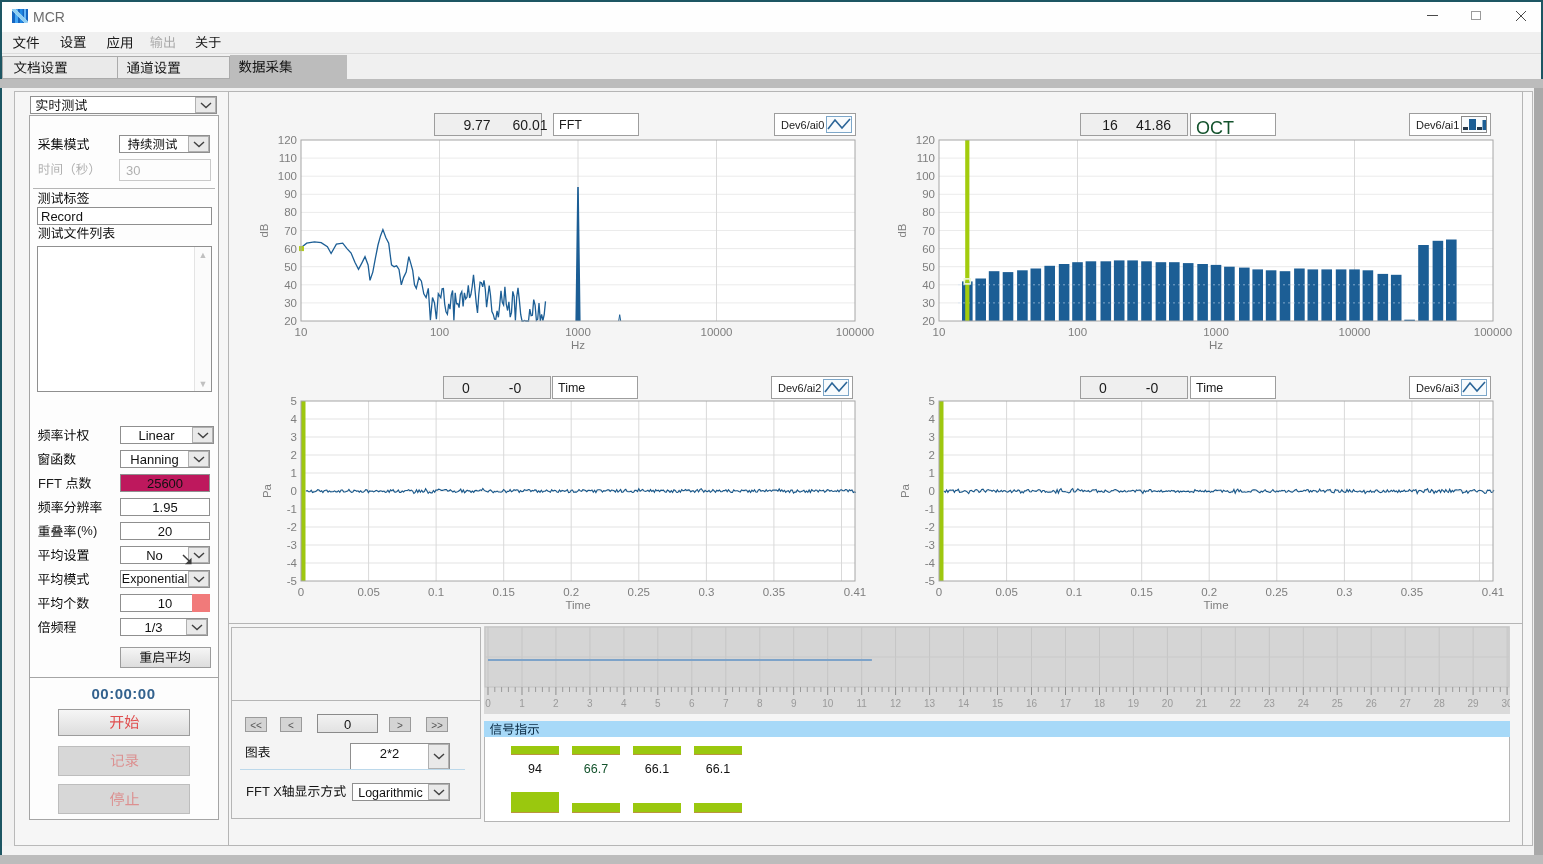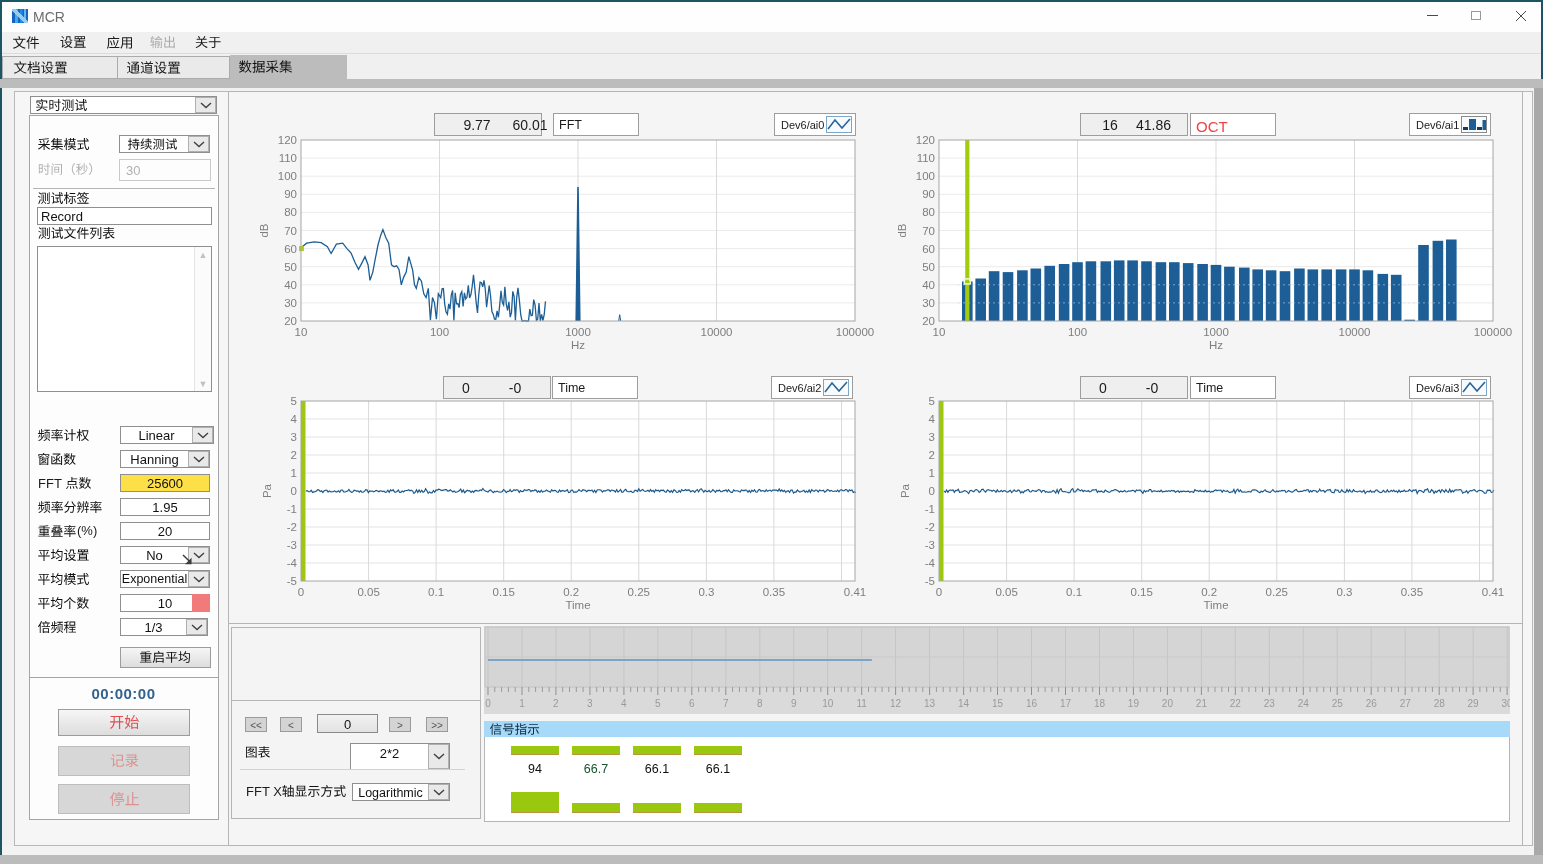--- a/index.html
+++ b/index.html
@@ -129,21 +129,21 @@
       <svg width="12" height="7" viewBox="0 0 12 7">
         <path d="M1 1 L6 5.5 L11 1" stroke="#414141" stroke-width="1.4" fill="none"></path>
       </svg>
     </div>
     <div style="position:absolute;left:0;right:21px;top:1px;text-align:center;font-size:13px">Hanning</div>
   </div>
 <div class="lbl" style="left:38px;top:476px;font-size:13px">FFT</div>
 <svg style="position:absolute;left:66.0px;top:477.0px;overflow:visible" width="27" height="14" viewBox="0.5 -10.9 27.1 14.0">
     <path d="M3.1 -6.0H9.9V-3.7H3.1ZM4.4 -1.7C4.6 -0.8 4.7 0.3 4.7 0.9L5.7 0.8C5.7 0.2 5.5 -0.9 5.3 -1.7ZM7.1 -1.7C7.5 -0.8 7.9 0.2 8.0 0.9L9.0 0.7C8.8 0.0 8.4 -1.1 8.0 -1.8ZM9.8 -1.8C10.4 -0.9 11.1 0.2 11.4 0.9L12.4 0.5C12.0 -0.2 11.3 -1.3 10.6 -2.1ZM2.3 -2.0C1.9 -1.1 1.2 0.0 0.5 0.6L1.4 1.0C2.1 0.3 2.8 -0.8 3.2 -1.8ZM2.2 -7.0V-2.8H10.9V-7.0H6.9V-8.6H11.8V-9.5H6.9V-10.9H5.9V-7.0Z M18.8 -10.7C18.5 -10.2 18.1 -9.4 17.8 -8.9L18.4 -8.6C18.8 -9.1 19.2 -9.7 19.6 -10.3ZM14.1 -10.3C14.5 -9.8 14.8 -9.0 14.9 -8.6L15.7 -8.9C15.6 -9.4 15.2 -10.1 14.9 -10.6ZM18.3 -3.4C18.0 -2.7 17.6 -2.1 17.1 -1.6C16.6 -1.9 16.1 -2.1 15.6 -2.3C15.8 -2.7 16.0 -3.0 16.2 -3.4ZM14.4 -2.0C15.1 -1.7 15.8 -1.4 16.4 -1.1C15.6 -0.5 14.6 -0.1 13.5 0.2C13.7 0.4 13.9 0.7 14.0 0.9C15.2 0.6 16.3 0.1 17.2 -0.7C17.7 -0.4 18.1 -0.1 18.4 0.1L19.0 -0.6C18.7 -0.8 18.3 -1.0 17.9 -1.2C18.6 -2.0 19.1 -2.9 19.4 -4.0L18.9 -4.2L18.7 -4.2H16.6L16.9 -4.9L16.0 -5.0C15.9 -4.8 15.8 -4.5 15.7 -4.2H13.9V-3.4H15.3C15.0 -2.9 14.7 -2.4 14.4 -2.0ZM16.3 -10.9V-8.5H13.7V-7.7H16.0C15.4 -6.9 14.4 -6.0 13.5 -5.7C13.7 -5.5 13.9 -5.1 14.0 -4.9C14.8 -5.3 15.7 -6.1 16.3 -6.8V-5.3H17.3V-7.0C17.9 -6.6 18.7 -6.0 19.0 -5.7L19.5 -6.4C19.2 -6.6 18.1 -7.3 17.4 -7.7H19.9V-8.5H17.3V-10.9ZM21.2 -10.8C20.9 -8.5 20.3 -6.3 19.3 -5.0C19.5 -4.8 19.8 -4.5 20.0 -4.4C20.3 -4.9 20.6 -5.4 20.9 -6.1C21.2 -4.8 21.5 -3.6 22.0 -2.6C21.3 -1.4 20.3 -0.4 18.9 0.3C19.0 0.5 19.3 0.9 19.4 1.1C20.7 0.4 21.7 -0.5 22.5 -1.7C23.2 -0.6 24.0 0.3 25.0 0.9C25.1 0.7 25.4 0.3 25.6 0.2C24.5 -0.4 23.7 -1.4 23.0 -2.6C23.7 -3.9 24.2 -5.5 24.4 -7.5H25.3V-8.4H21.6C21.8 -9.1 22.0 -9.9 22.1 -10.7ZM23.5 -7.5C23.3 -6.0 23.0 -4.7 22.5 -3.6C22.0 -4.8 21.7 -6.1 21.4 -7.5Z" fill="#111"></path>
   </svg>
-<div class="abs" style="left:120px;top:474px;width:90px;height:18px;background:#fde047;border:1px solid #8f8f8f;text-align:center;font-size:13px;color:#111;padding-top:1px">25600</div>
+<div class="abs" style="left:120px;top:474px;width:90px;height:18px;background:#be185d;border:1px solid #8f8f8f;text-align:center;font-size:13px;color:#111;padding-top:1px">25600</div>
 <svg style="position:absolute;left:38.0px;top:501.0px;overflow:visible" width="66" height="14" viewBox="0.5 -11.0 65.9 14.1">
     <path d="M9.1 -6.5C9.1 -2.0 8.9 -0.5 5.8 0.4C6.0 0.6 6.2 0.9 6.3 1.1C9.7 0.1 9.9 -1.7 9.9 -6.5ZM9.5 -1.1C10.3 -0.4 11.5 0.5 12.0 1.1L12.6 0.4C12.0 -0.1 10.9 -1.0 10.0 -1.6ZM5.6 -5.0C4.9 -2.3 3.4 -0.5 0.6 0.3C0.8 0.5 1.1 0.8 1.1 1.1C4.1 0.0 5.7 -1.9 6.4 -4.8ZM1.7 -5.2C1.5 -4.2 1.0 -3.2 0.5 -2.6C0.7 -2.5 1.1 -2.2 1.2 -2.1C1.8 -2.8 2.3 -3.9 2.5 -5.0ZM7.1 -7.9V-1.8H7.9V-7.1H11.1V-1.8H12.0V-7.9H9.6L10.2 -9.3H12.3V-10.2H6.7V-9.3H9.2C9.1 -8.8 8.9 -8.3 8.7 -7.9ZM1.5 -9.8V-6.9H0.5V-6.0H3.2V-2.1H4.1V-6.0H6.5V-6.9H4.3V-8.5H6.2V-9.3H4.3V-10.9H3.5V-6.9H2.3V-9.8Z M23.8 -8.4C23.3 -7.8 22.5 -7.1 21.9 -6.7L22.6 -6.2C23.2 -6.6 24.0 -7.3 24.6 -7.9ZM13.7 -4.4 14.2 -3.6C15.1 -4.0 16.1 -4.6 17.1 -5.1L17.0 -5.9C15.8 -5.3 14.5 -4.7 13.7 -4.4ZM14.1 -7.8C14.8 -7.3 15.7 -6.7 16.1 -6.3L16.8 -6.9C16.3 -7.3 15.5 -7.9 14.8 -8.3ZM21.8 -5.3C22.7 -4.8 23.8 -4.0 24.4 -3.5L25.1 -4.0C24.5 -4.6 23.4 -5.3 22.5 -5.8ZM13.7 -2.6V-1.7H19.0V1.0H20.0V-1.7H25.4V-2.6H20.0V-3.7H19.0V-2.6ZM18.7 -10.8C18.9 -10.5 19.1 -10.1 19.3 -9.8H13.9V-8.9H18.7C18.3 -8.2 17.9 -7.7 17.7 -7.5C17.5 -7.3 17.3 -7.1 17.1 -7.1C17.2 -6.9 17.3 -6.5 17.4 -6.3C17.6 -6.4 17.9 -6.4 19.4 -6.5C18.7 -5.9 18.2 -5.4 17.9 -5.2C17.5 -4.8 17.1 -4.6 16.9 -4.5C17.0 -4.3 17.1 -3.9 17.1 -3.7C17.4 -3.8 17.9 -3.9 21.3 -4.2C21.4 -4.0 21.6 -3.7 21.6 -3.5L22.4 -3.9C22.1 -4.5 21.5 -5.4 20.9 -6.1L20.2 -5.8C20.4 -5.5 20.6 -5.2 20.8 -4.9L18.5 -4.7C19.6 -5.6 20.8 -6.8 21.8 -8.0L21.0 -8.4C20.8 -8.1 20.4 -7.7 20.1 -7.4L18.5 -7.3C18.9 -7.7 19.3 -8.3 19.7 -8.9H25.2V-9.8H20.4C20.2 -10.1 19.9 -10.6 19.6 -11.0Z M34.7 -10.7 33.9 -10.3C34.8 -8.4 36.3 -6.3 37.7 -5.1C37.9 -5.4 38.2 -5.7 38.5 -5.9C37.1 -6.9 35.6 -8.9 34.7 -10.7ZM30.2 -10.7C29.5 -8.7 28.1 -6.9 26.6 -5.7C26.8 -5.6 27.2 -5.2 27.4 -5.0C27.8 -5.3 28.1 -5.6 28.4 -5.9V-5.0H30.9C30.6 -2.8 29.9 -0.8 26.8 0.2C27.1 0.5 27.3 0.8 27.4 1.1C30.8 -0.1 31.6 -2.5 32.0 -5.0H35.5C35.4 -1.8 35.2 -0.5 34.8 -0.2C34.7 -0.1 34.6 -0.0 34.3 -0.0C34.0 -0.0 33.2 -0.0 32.3 -0.1C32.5 0.2 32.6 0.6 32.7 0.9C33.5 0.9 34.3 0.9 34.7 0.9C35.2 0.9 35.5 0.8 35.7 0.4C36.2 -0.1 36.3 -1.5 36.5 -5.5C36.6 -5.7 36.6 -6.0 36.6 -6.0H28.5C29.6 -7.2 30.6 -8.7 31.3 -10.4Z M44.4 -8.3C44.4 -7.0 44.2 -5.3 43.9 -4.3L44.6 -4.1C45.0 -5.2 45.1 -6.9 45.1 -8.2ZM45.8 -10.8V-6.0C45.8 -3.6 45.6 -1.3 43.4 0.4C43.6 0.5 43.9 0.8 44.0 1.0C46.4 -0.8 46.6 -3.3 46.6 -6.0V-10.8ZM40.2 -8.0C40.4 -7.3 40.6 -6.4 40.6 -5.8L41.4 -6.0C41.3 -6.6 41.1 -7.5 40.9 -8.2ZM47.5 -8.0C47.8 -7.3 47.9 -6.4 48.0 -5.8L48.7 -6.0C48.7 -6.6 48.5 -7.5 48.2 -8.2ZM40.8 -10.6C41.0 -10.2 41.3 -9.6 41.4 -9.2H39.7V-8.4H43.8V-9.2H42.4C42.2 -9.7 41.9 -10.3 41.6 -10.8ZM39.7 -3.4V-2.6H41.3C41.2 -1.5 40.9 -0.4 39.7 0.4C39.9 0.6 40.2 0.9 40.3 1.1C41.7 0.1 42.1 -1.3 42.2 -2.6H43.8V-3.4H42.2V-4.9H43.9V-5.8H42.8C43.0 -6.4 43.3 -7.3 43.5 -8.0L42.7 -8.2C42.5 -7.5 42.3 -6.5 42.0 -5.8H39.6V-4.9H41.3V-3.4ZM48.3 -10.7C48.5 -10.2 48.8 -9.7 48.9 -9.2H47.1V-8.4H51.3V-9.2H49.9C49.7 -9.7 49.4 -10.4 49.1 -10.9ZM47.1 -3.0V-2.2H48.8V1.0H49.7V-2.2H51.3V-3.0H49.7V-4.9H51.5V-5.7H50.2C50.5 -6.4 50.8 -7.3 51.0 -8.0L50.2 -8.2C50.0 -7.5 49.7 -6.4 49.5 -5.7H46.9V-4.9H48.8V-3.0Z M62.8 -8.4C62.3 -7.8 61.5 -7.1 60.9 -6.7L61.6 -6.2C62.2 -6.6 63.0 -7.3 63.6 -7.9ZM52.7 -4.4 53.2 -3.6C54.1 -4.0 55.1 -4.6 56.1 -5.1L56.0 -5.9C54.8 -5.3 53.5 -4.7 52.7 -4.4ZM53.1 -7.8C53.8 -7.3 54.7 -6.7 55.1 -6.3L55.8 -6.9C55.3 -7.3 54.5 -7.9 53.8 -8.3ZM60.8 -5.3C61.7 -4.8 62.8 -4.0 63.4 -3.5L64.1 -4.0C63.5 -4.6 62.4 -5.3 61.5 -5.8ZM52.7 -2.6V-1.7H58.0V1.0H59.0V-1.7H64.3V-2.6H59.0V-3.7H58.0V-2.6ZM57.7 -10.8C57.9 -10.5 58.1 -10.1 58.3 -9.8H52.9V-8.9H57.7C57.3 -8.2 56.9 -7.7 56.7 -7.5C56.5 -7.3 56.3 -7.1 56.1 -7.1C56.2 -6.9 56.3 -6.5 56.4 -6.3C56.6 -6.4 56.9 -6.4 58.4 -6.5C57.7 -5.9 57.2 -5.4 56.9 -5.2C56.5 -4.8 56.1 -4.6 55.9 -4.5C56.0 -4.3 56.1 -3.9 56.1 -3.7C56.4 -3.8 56.9 -3.9 60.3 -4.2C60.4 -4.0 60.6 -3.7 60.6 -3.5L61.4 -3.9C61.1 -4.5 60.5 -5.4 59.9 -6.1L59.2 -5.8C59.4 -5.5 59.6 -5.2 59.8 -4.9L57.5 -4.7C58.6 -5.6 59.8 -6.8 60.8 -8.0L60.0 -8.4C59.8 -8.1 59.4 -7.7 59.1 -7.4L57.5 -7.3C57.9 -7.7 58.3 -8.3 58.7 -8.9H64.2V-9.8H59.4C59.2 -10.1 58.9 -10.6 58.6 -11.0Z" fill="#111"></path>
   </svg>
 <div class="abs" style="left:120px;top:498px;width:90px;height:18px;background:#fff;border:1px solid #8f8f8f;text-align:center;font-size:13px;color:#111;padding-top:1px">1.95</div>
 <svg style="position:absolute;left:38.0px;top:525.0px;overflow:visible" width="40" height="14" viewBox="0.7 -11.0 39.7 14.1">
     <path d="M2.1 -7.0V-3.0H6.0V-2.1H1.7V-1.3H6.0V-0.2H0.7V0.6H12.3V-0.2H6.9V-1.3H11.5V-2.1H6.9V-3.0H11.0V-7.0H6.9V-7.8H12.3V-8.6H6.9V-9.6C8.5 -9.7 9.9 -9.9 11.0 -10.1L10.5 -10.8C8.4 -10.5 4.8 -10.2 1.7 -10.2C1.8 -10.0 1.9 -9.6 1.9 -9.4C3.2 -9.4 4.6 -9.5 6.0 -9.5V-8.6H0.8V-7.8H6.0V-7.0ZM3.0 -4.7H6.0V-3.7H3.0ZM6.9 -4.7H10.0V-3.7H6.9ZM3.0 -6.3H6.0V-5.3H3.0ZM6.9 -6.3H10.0V-5.3H6.9Z M16.2 -9.4C17.1 -9.2 18.0 -9.1 18.9 -8.9C17.7 -8.6 16.5 -8.4 15.3 -8.4C15.4 -8.2 15.5 -7.9 15.6 -7.7C17.1 -7.9 18.7 -8.2 20.2 -8.6C21.2 -8.3 22.1 -8.0 22.8 -7.7L23.4 -8.3C22.8 -8.5 22.0 -8.7 21.2 -8.9C22.1 -9.3 22.8 -9.7 23.3 -10.3L22.9 -10.6L22.7 -10.6H15.7V-9.9H21.8C21.3 -9.6 20.8 -9.4 20.1 -9.2C19.0 -9.5 17.8 -9.7 16.7 -9.8ZM14.1 -4.9V-3.1H15.0V-4.2H24.0V-3.1H24.9V-4.9H24.3L24.9 -5.4C24.5 -5.6 23.9 -5.9 23.3 -6.1C23.9 -6.5 24.5 -6.9 24.9 -7.5L24.3 -7.8L24.2 -7.7H19.8V-7.1H23.6C23.3 -6.9 22.9 -6.6 22.5 -6.4C21.8 -6.7 21.1 -6.9 20.4 -7.0L19.9 -6.6C20.5 -6.4 21.0 -6.2 21.6 -6.1C20.9 -5.8 20.1 -5.6 19.4 -5.5C19.6 -5.4 19.8 -5.1 19.9 -5.0C20.7 -5.1 21.7 -5.4 22.5 -5.7C23.2 -5.5 23.8 -5.2 24.3 -4.9H14.3C15.2 -5.1 16.1 -5.3 16.9 -5.7C17.5 -5.4 18.1 -5.2 18.5 -4.9L19.1 -5.4C18.7 -5.6 18.2 -5.9 17.6 -6.1C18.3 -6.5 18.8 -7.0 19.1 -7.5L18.6 -7.8L18.5 -7.7H14.3V-7.1H17.9C17.6 -6.9 17.3 -6.6 16.9 -6.4C16.3 -6.7 15.7 -6.9 15.0 -7.0L14.6 -6.6C15.1 -6.4 15.6 -6.2 16.0 -6.1C15.3 -5.8 14.6 -5.6 13.8 -5.5C14.0 -5.3 14.1 -5.1 14.2 -4.9ZM16.8 -1.8H22.1V-1.2H16.8ZM16.8 -2.4V-3.0H22.1V-2.4ZM16.8 -0.6H22.1V0.0H16.8ZM15.9 -3.6V0.0H13.7V0.8H25.3V0.0H23.0V-3.6Z M36.8 -8.4C36.3 -7.8 35.5 -7.1 34.9 -6.7L35.6 -6.2C36.2 -6.6 37.0 -7.3 37.6 -7.9ZM26.7 -4.4 27.2 -3.6C28.1 -4.0 29.1 -4.6 30.1 -5.1L30.0 -5.9C28.8 -5.3 27.5 -4.7 26.7 -4.4ZM27.1 -7.8C27.8 -7.3 28.7 -6.7 29.1 -6.3L29.8 -6.9C29.3 -7.3 28.5 -7.9 27.8 -8.3ZM34.8 -5.3C35.7 -4.8 36.8 -4.0 37.4 -3.5L38.1 -4.0C37.5 -4.6 36.4 -5.3 35.5 -5.8ZM26.7 -2.6V-1.7H32.0V1.0H33.0V-1.7H38.4V-2.6H33.0V-3.7H32.0V-2.6ZM31.7 -10.8C31.9 -10.5 32.1 -10.1 32.3 -9.8H26.9V-8.9H31.7C31.3 -8.2 30.9 -7.7 30.7 -7.5C30.5 -7.3 30.3 -7.1 30.1 -7.1C30.2 -6.9 30.3 -6.5 30.4 -6.3C30.6 -6.4 30.9 -6.4 32.4 -6.5C31.7 -5.9 31.2 -5.4 30.9 -5.2C30.5 -4.8 30.1 -4.6 29.9 -4.5C30.0 -4.3 30.1 -3.9 30.1 -3.7C30.4 -3.8 30.9 -3.9 34.3 -4.2C34.4 -4.0 34.6 -3.7 34.6 -3.5L35.4 -3.9C35.1 -4.5 34.5 -5.4 33.9 -6.1L33.2 -5.8C33.4 -5.5 33.6 -5.2 33.8 -4.9L31.5 -4.7C32.6 -5.6 33.8 -6.8 34.8 -8.0L34.0 -8.4C33.8 -8.1 33.4 -7.7 33.1 -7.4L31.5 -7.3C31.9 -7.7 32.3 -8.3 32.7 -8.9H38.2V-9.8H33.4C33.2 -10.1 32.9 -10.6 32.6 -11.0Z" fill="#111"></path>
   </svg>
 <div class="lbl" style="left:77px;top:523px;font-size:13px">(%)</div>
 <div class="abs" style="left:120px;top:522px;width:90px;height:18px;background:#fff;border:1px solid #8f8f8f;text-align:center;font-size:13px;color:#111;padding-top:1px">20</div>
 <svg style="position:absolute;left:38.0px;top:549.0px;overflow:visible" width="53" height="14" viewBox="0.7 -10.9 52.6 14.0">
@@ -213,21 +213,21 @@
 <div class="bx" style="left:774px;top:113px;width:82px;height:23px"></div>
 <div class="lbl" style="left:781px;top:119px;font-size:11px">Dev6/ai0</div>
 <svg class="abs" style="left:826px;top:116px" width="26" height="17" viewBox="0 0 26 17">
 <rect x="0.5" y="0.5" width="25" height="16" fill="#f8fbfd" stroke="#7da7c9"></rect>
 <path d="M2 13 L9 4 L16 12 L24 3" stroke="#2b6598" stroke-width="1.6" fill="none"></path>
   </svg>
 <div class="vbox" style="left:1080px;top:113px;width:108px;height:23px">
     <span style="position:absolute;left:2px;width:54px;text-align:center;top:3px">16</span>
     <span style="position:absolute;left:55px;width:54px;top:3px">41.86</span>
   </div>
-<div class="bx" style="left:1190px;top:113px;width:86px;height:23px;font-size:15px;color:#ef4444;padding:4px 0 8px 5px">OCT</div>
+<div class="bx" style="left:1190px;top:113px;width:86px;height:23px;font-size:18px;color:#14532d;padding:4px 0 8px 5px">OCT</div>
 <div class="bx" style="left:1409px;top:113px;width:82px;height:23px"></div>
 <div class="lbl" style="left:1416px;top:119px;font-size:11px">Dev6/ai1</div>
 <svg class="abs" style="left:1461px;top:116px" width="26" height="17" viewBox="0 0 26 17">
 <rect x="0.5" y="0.5" width="25" height="16" fill="#f8fbfd" stroke="#8a8a8a"></rect>
 <rect x="2" y="11" width="5" height="3" fill="#25384a"></rect>
 <rect x="8" y="3" width="7" height="11" fill="#1c5e95"></rect>
 <rect x="16" y="11" width="5" height="3" fill="#25384a"></rect>
 <rect x="21.5" y="4" width="3.5" height="10" fill="#1c5e95"></rect>
   </svg>
 <div class="vbox" style="left:443px;top:376px;width:108px;height:23px">

